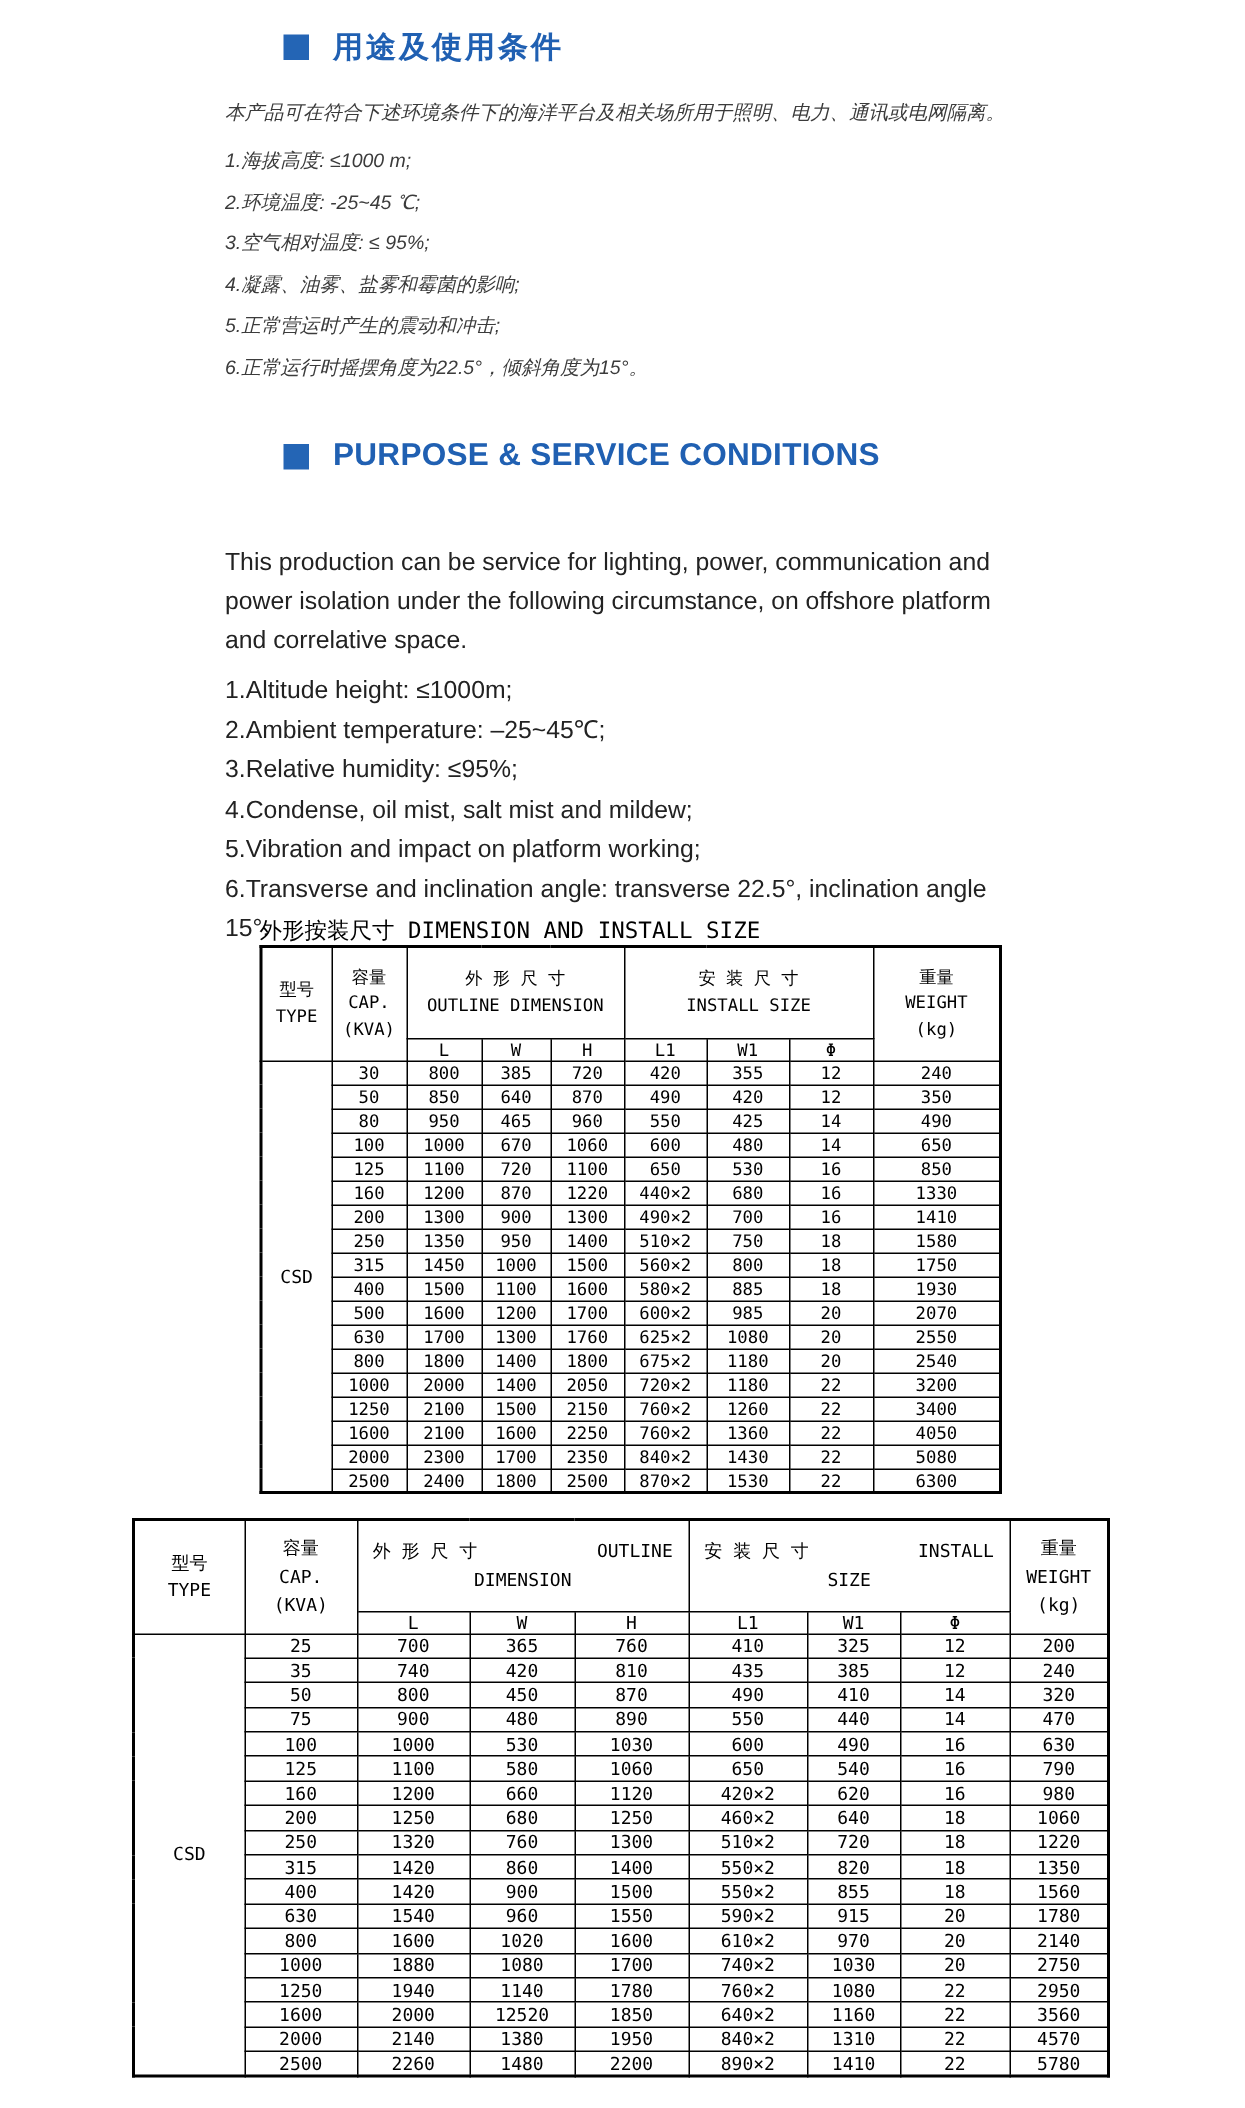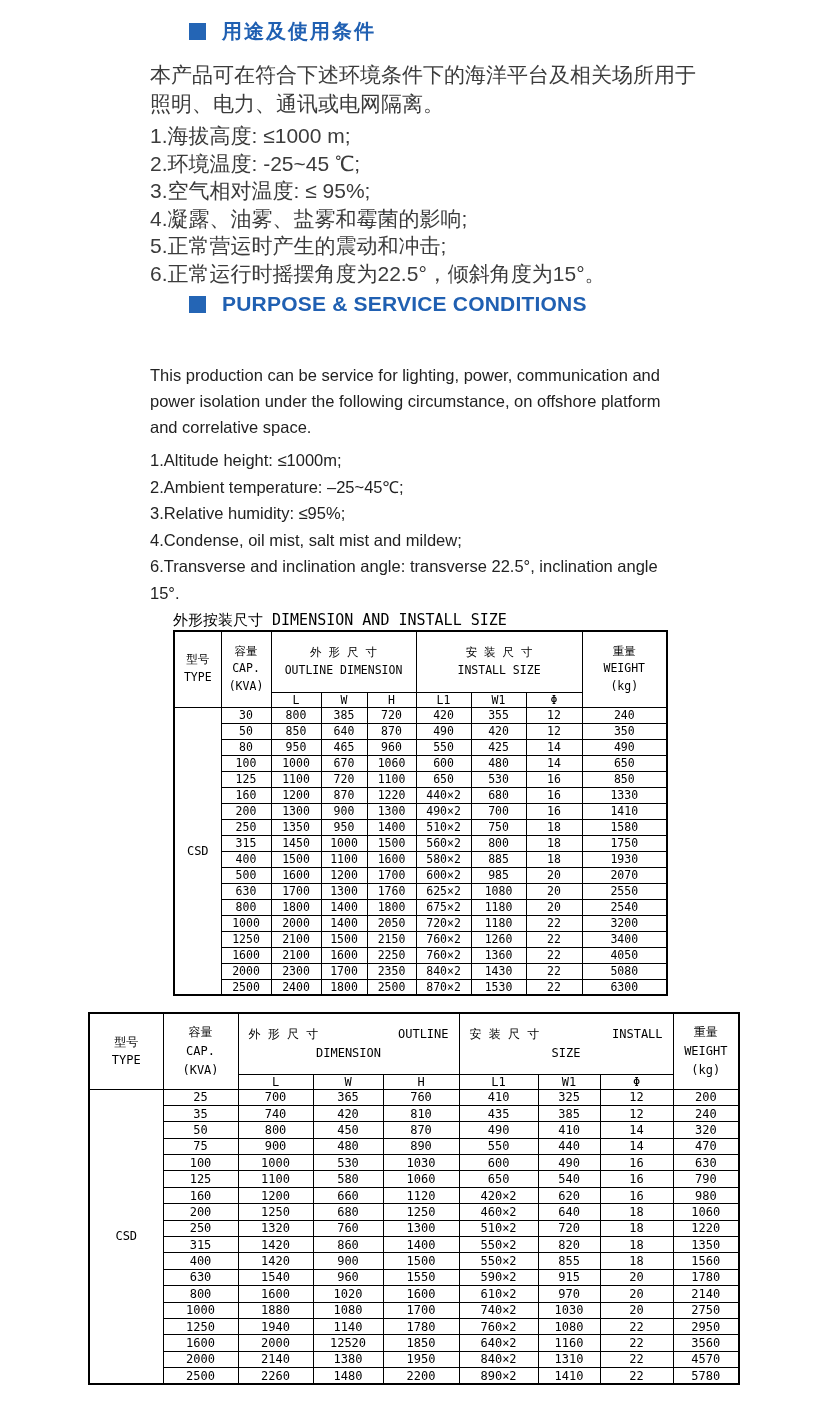--- a/index.html
+++ b/index.html
@@ -15,21 +15,21 @@
   #cn-section { top:18px; }
   #en-section { top:292px; }
 
   .sec-header { display:flex; align-items:center; gap:16px;padding-left:39px; }
   .bullet { width:17px; height:17px; background:#2465b5; flex:0 0 auto; }
   .sec-title { font-weight:bold; color:#2060b2; }
   #cn-section .sec-title { font-size:20px; letter-spacing:2px; }
   #en-section .sec-title { font-size:21px; letter-spacing:0.2px; }
 
   .body-block { margin-top:15px; }
-  #cn-section .body-block { font-size:21px; color:#3b3b3b; width:558px; }
+  #cn-section .body-block { font-size:13px; color:#3b3b3b; width:558px;font-style:italic; }
   #cn-section .para { line-height:29px; margin-bottom:4px; }
   #cn-section .list-line { line-height:27.5px; }
 
   #en-section .body-block { font-size:16.5px; color:#222; width:538px;margin-top:46px; }
   #en-section .para { line-height:26px; margin-bottom:7px; }
   #en-section .list-line { line-height:26.5px; }
 
   
   .tbl-font { font-family:"DejaVu Sans Mono", monospace; color:#000; }
 
@@ -85,20 +85,21 @@
     <div class="bullet"></div>
     <div class="sec-title">PURPOSE &amp; SERVICE CONDITIONS</div>
   </div>
   <div class="body-block">
     <div class="para">This production can be service for lighting, power, communication and power isolation under the following circumstance, on offshore platform and correlative space.</div>
     <div class="en-list">
         <div class="list-line">1.Altitude height: ≤1000m;</div>
         <div class="list-line">2.Ambient temperature: –25~45℃;</div>
         <div class="list-line">3.Relative humidity: ≤95%;</div>
         <div class="list-line">4.Condense, oil mist, salt mist and mildew;</div>
+        <div class="list-line">5.Vibration and impact on platform working;</div>
         <div class="list-line">6.Transverse and inclination angle: transverse 22.5°, inclination angle 15°.</div>
       </div>
   </div>
 </div>
 
 <div id="table1-wrap" class="tbl-font">
   <div class="tbl-title">外形按装尺寸 DIMENSION AND INSTALL SIZE</div>
   <table id="table1">
     <colgroup>
       <col style="width:47px">

